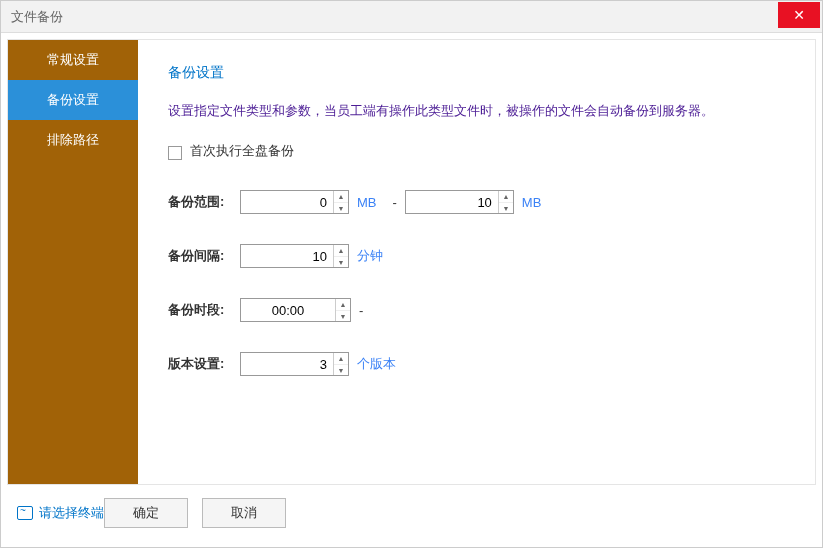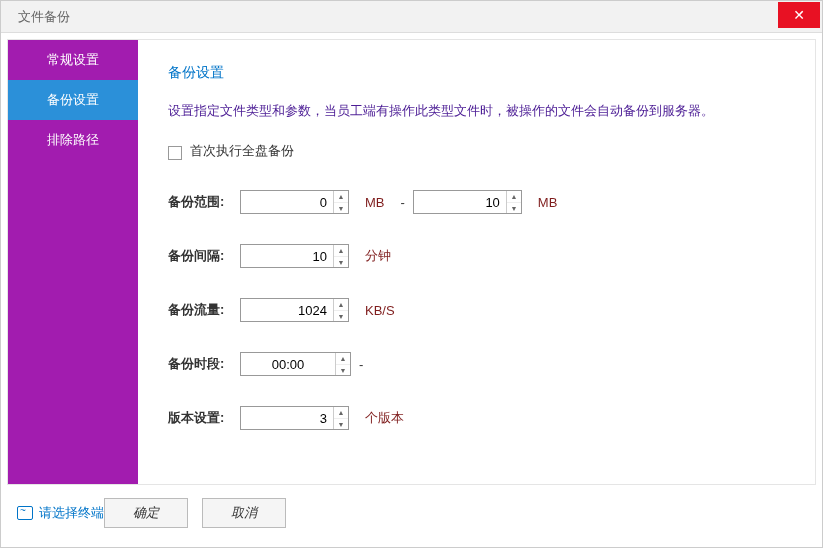--- a/index.html
+++ b/index.html
@@ -1,45 +1,45 @@
 <!DOCTYPE html>
 <html><head>
 <meta charset="utf-8">
 <style>
   * { box-sizing: border-box; margin: 0; padding: 0; font-family: "Microsoft YaHei", sans-serif; }
   html, body { width: 823px; height: 548px; background: #fff; }
   .window { width: 823px; height: 548px; border: 1px solid #ccc; display: flex; flex-direction: column; background: #fff; }
   .titlebar { height: 32px; background: #f2f2f2; display: flex; align-items: center; justify-content: space-between; border-bottom: 1px solid #ddd; }
-  .titlebar-title { padding-left: 17px; font-size: 13px; color: #666; }
+  .titlebar-title { padding-left: 10px; font-size: 13px; color: #666; }
   .close-btn { width: 42px; height: 26px; background: #e81123; color: #fff; display: flex; align-items: center; justify-content: center; font-size: 14px; cursor: pointer; margin-right: 2px; margin-top: -4px;}
   .body { flex: 1; display: flex; flex-direction: column; padding: 6px; }
   .content { flex: 1; display: flex; border: 1px solid #e5e5e5; background: #fff; }
-  .sidebar { width: 130px; background: #a21caf; display: flex; flex-direction: column; }
+  .sidebar { width: 130px; background: #a16207; display: flex; flex-direction: column; }
   .sidebar-item { height: 40px; display: flex; align-items: center; justify-content: center; font-size: 13px; color: #fff; cursor: pointer; }
   .sidebar-item.active { background: #2b90d9; }
   .main { flex: 1; padding: 24px 30px; font-size: 13px; color: #333; }
   .section-title { color: #0074c8; font-size: 14px; margin-bottom: 20px; }
   .desc { color: #4c1d95; font-size: 13px; margin-bottom: 22px; }
   .checkbox-row { display: flex; align-items: flex-end; margin-bottom: 30px; }
   .checkbox { width: 14px; height: 14px; border: 1px solid #999; margin-right: 8px; background: #fff; cursor: pointer; }
   .form-row { display: flex; align-items: center; margin-bottom: 30px; }
   .form-label { width: 72px; color: #333; font-weight: bold; }
   .spinner { display: inline-flex; border: 1px solid #999; height: 24px; background: #fff; }
   .spinner input { border: none; outline: none; width: 92px; height: 22px; padding: 0 6px; text-align: right; font-size: 13px; }
   .spinner.time input { width: 94px; text-align: center; }
   .spin-btns { display: flex; flex-direction: column; border-left: 1px solid #ccc; }
   .spin-up, .spin-down { width: 14px; height: 11px; font-size: 7px; display: flex; align-items: center; justify-content: center; color: #666; cursor: pointer; line-height: 1; }
   .spin-down { border-top: 1px solid #eee; }
-  .unit { margin-left: 16px; margin-right: 8px; color: #7f1d1d; }
+  .unit { margin-left: 8px; margin-right: 8px; color: #3b82f6; }
   .dash { margin: 0 8px; color: #333; }
   .footer { height: 56px; display: flex; align-items: center; justify-content: flex-start; padding: 0 10px; }
   .terminal-link { display: flex; align-items: center; color: #0074c8; font-size: 13px; cursor: pointer; }
   .terminal-icon { width: 16px; height: 14px; border: 1px solid #0074c8; border-radius: 2px; margin-right: 6px; position: relative; }
   .terminal-icon::after { content: "~"; position: absolute; top: -2px; left: 2px; font-size: 10px; color: #0074c8; }
-  .buttons { display: flex; gap: 14px; font-style: italic; }
+  .buttons { display: flex; gap: 14px; }
   .btn { width: 84px; height: 30px; border: 1px solid #bbb; background: #f5f5f5; font-size: 13px; color: #333; cursor: pointer; display: flex; align-items: center; justify-content: center; }
 </style>
 </head>
 <body>
 
 <div class="window">
   <div class="titlebar">
     <span class="titlebar-title">文件备份</span>
     <div class="close-btn">
       <span>✕</span>
@@ -96,31 +96,20 @@
           <div class="spinner">
             <input value="10" style="">
             <div class="spin-btns">
               <div class="spin-up">▲</div>
               <div class="spin-down">▼</div>
             </div>
           </div>
           <span class="unit">分钟</span>
         </div>
 
-        <div class="form-row">
-          <span class="form-label">备份流量:</span>
-          <div class="spinner">
-            <input value="1024" style="">
-            <div class="spin-btns">
-              <div class="spin-up">▲</div>
-              <div class="spin-down">▼</div>
-            </div>
-          </div>
-          <span class="unit">KB/S</span>
-        </div>
 
         <div class="form-row">
           <span class="form-label">备份时段:</span>
           <div class="spinner time">
             <input value="00:00" style="">
             <div class="spin-btns">
               <div class="spin-up">▲</div>
               <div class="spin-down">▼</div>
             </div>
           </div>

